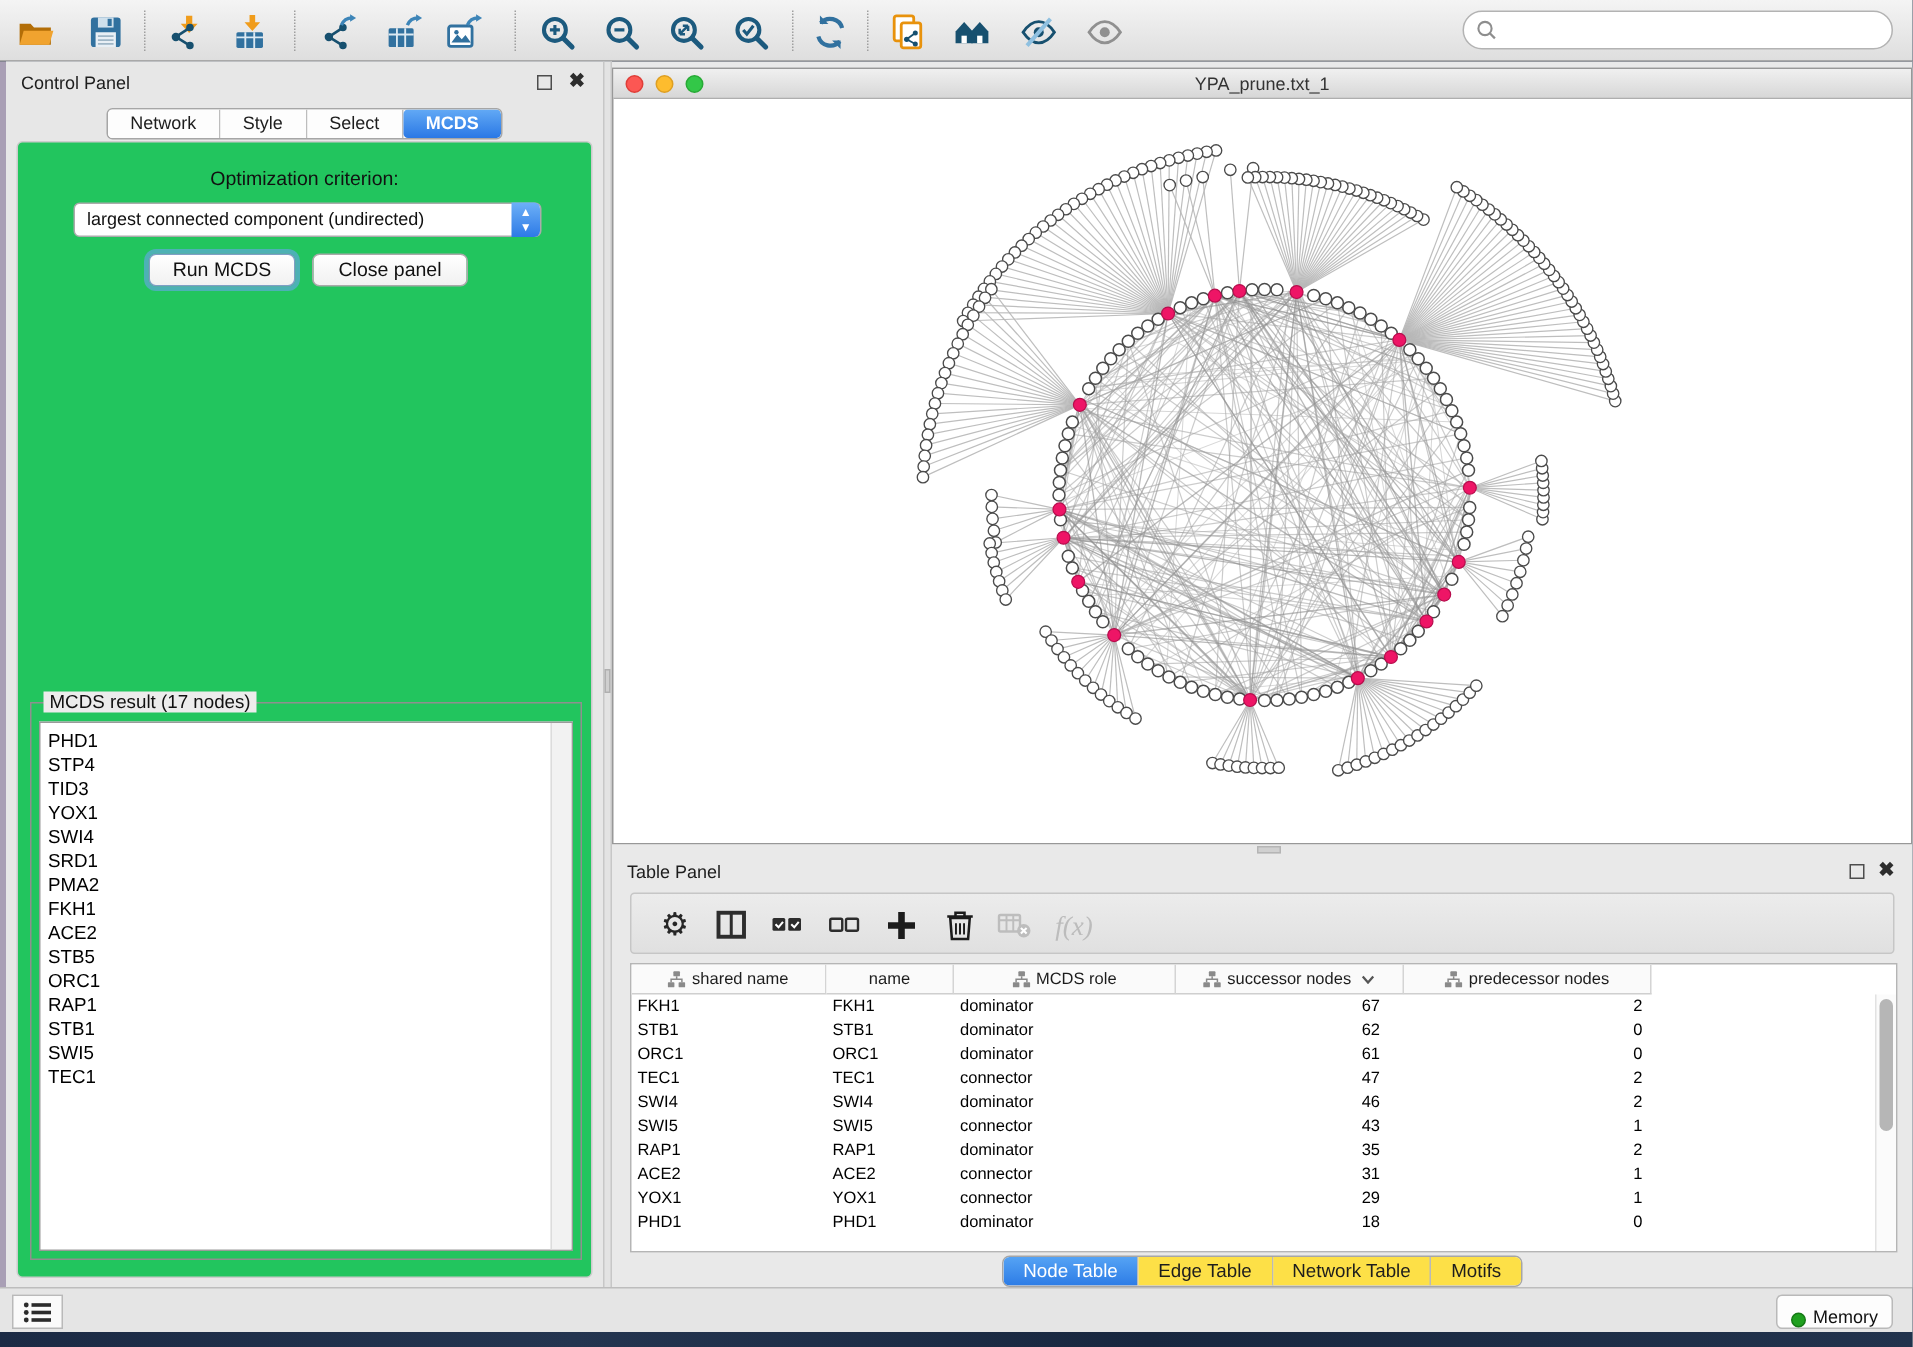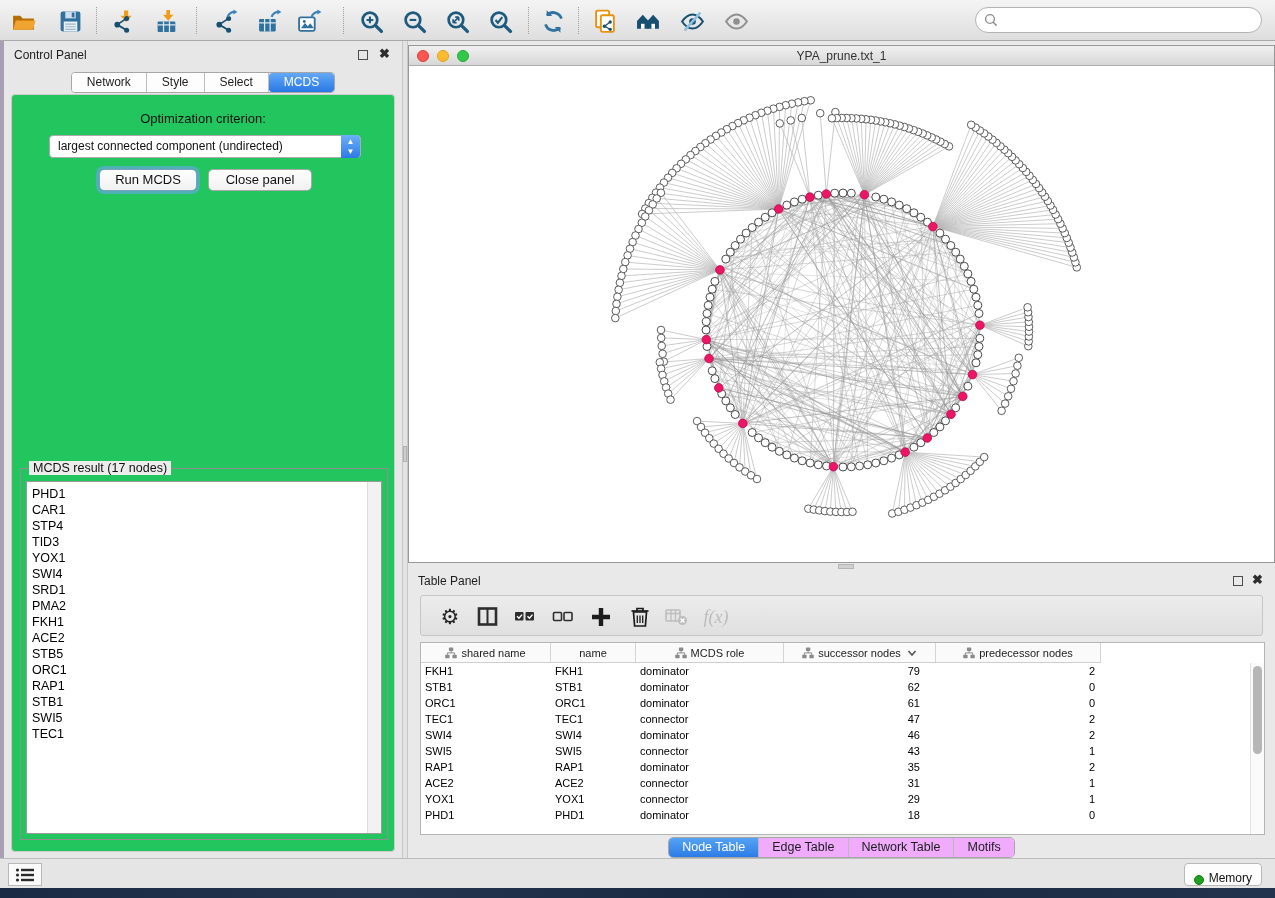--- a/index.html
+++ b/index.html
@@ -26,21 +26,21 @@
 
   
   #control-panel { left:4px; top:41px; width:398px; height:817px; background:#e7e7e7; }
   #cp-title { position:absolute; left:10px; top:7px; font-size:12px; color:#1d1d1d; }
   .win-float { position:absolute; top:9px; width:10px; height:10px; border:1.5px solid #4d4d4d; background:transparent; }
   .win-close { position:absolute; top:5px; font-size:13px; font-weight:bold; color:#2d2d2d; line-height:16px; }
   #cp-tabs { position:absolute; left:0; right:0; top:31px; display:flex; justify-content:center; }
   .tabgroup { display:flex; border:1px solid #a6a6a6; border-radius:4px; overflow:hidden; background:#fff; height:21px; }
   .tabgroup .tab { padding:0 15px; font-size:12px; line-height:19px; color:#1d1d1d; border-right:1px solid #bdbdbd; background:#fdfdfd; }
   .tabgroup .tab:last-child { border-right:none; }
-  .tabgroup .tab.active { background:linear-gradient(#62a9f5,#2a78e5); color:#fff; border-radius:3px; }
+  .tabgroup .tab.active { background:linear-gradient(#62a9f5,#2a78e5); color:#fff; border-radius:3px;font-weight:bold; }
   #cp-body { position:absolute; left:7px; top:53px; width:384px; height:758px;
     background:#22c55e; border:1px solid #cccccc; border-radius:4px; }
   #opt-label { position:absolute; left:0; right:0; top:16px; text-align:center; font-size:13px; color:#111; }
   #criterion { position:absolute; left:37px; top:40px; width:312px; height:23px; background:#fff;
     border:1px solid #ababab; border-radius:4px; font-size:12px; color:#111; line-height:21px; padding-left:8px; }
   #criterion .stepper { position:absolute; right:0; top:-1px; width:19px; height:23px; border-radius:0 4px 4px 0;
     background:linear-gradient(#6db0f7,#2d7ae6); color:#fff; font-size:8px; text-align:center; line-height:10px; padding-top:2px; }
   .btn { position:absolute; height:22px; background:linear-gradient(#ffffff,#f1f1f1); border:1px solid #a9a9a9;
     border-radius:5px; font-size:13px; color:#111; text-align:center; line-height:20px; }
   #run-btn { left:87px; top:74px; width:98px; box-shadow:0 0 0 3px rgba(106,164,240,.6); border-color:#7d9fc6; }
@@ -85,21 +85,21 @@
         display:flex; align-items:center; justify-content:center; font-size:11px; color:#1c1c1c; gap:4px; }
   .th .sort { margin-left:2px; }
   .trow { position:absolute; left:0; height:16px; display:flex; }
   .td { font-size:11px; color:#000; line-height:16px; padding:0 4px; white-space:nowrap; overflow:hidden; }
   .td.num-s { text-align:right; padding-right:16px; }
   .td.num-p { text-align:right; padding-right:6px; }
   #t-scroll { position:absolute; right:0; top:20px; bottom:0; width:14px; background:#fbfbfb; border-left:1px solid #e2e2e2; }
   #t-thumb { position:absolute; left:2px; top:3px; width:9px; height:88px; background:#b6b6b6; border-radius:5px; }
   #tp-tabs { position:absolute; left:0; right:0; top:267px; display:flex; justify-content:center; }
   .tabgroup2 { display:flex; border:1px solid #a6a6a6; border-radius:5px; overflow:hidden; background:#fff; height:21px; }
-  .tabgroup2 .tab { padding:0 13px; font-size:12.5px; line-height:19px; color:#1d1d1d; border-right:1px solid #b9b9b9; background:#f0abfc; }
+  .tabgroup2 .tab { padding:0 13px; font-size:12.5px; line-height:19px; color:#1d1d1d; border-right:1px solid #b9b9b9; background:#fde047; }
   .tabgroup2 .tab:last-child { border-right:none; }
   .tabgroup2 .tab.active { background:linear-gradient(#55a3f4,#2d7ce6); color:#fff; }
 
   
   #status-bar { left:0; top:858px; width:1275px; height:30px; background:#e5e5e5; border-top:1px solid #bdbdbd; }
   #list-btn { position:absolute; left:8px; top:4px; width:34px; height:23px; background:#fafafa; border:1px solid #b9b9b9; display:flex; align-items:center; justify-content:center; }
   #memory-btn { position:absolute; right:13px; top:4px; height:23px; background:#fdfdfd; border:1px solid #b9b9b9; border-radius:4px;
     display:flex; align-items:flex-end; gap:5px; padding:0 9px; font-size:12px; color:#111; }
   #memory-dot { width:10px; height:10px; border-radius:50%; background:#1fa01f; border:1px solid #157a15; }
 </style>
@@ -275,21 +275,20 @@
       <span class="stepper">▲<br>▼</span>
     </div>
     <div class="btn" id="run-btn">Run MCDS</div>
     <div class="btn" id="close-btn">Close panel</div>
     <div id="result-group">
       <div id="result-title">MCDS result (17 nodes)</div>
       <div id="result-list">
         <div class="pad"></div>
         <div id="result-items">
             <div class="mcds-item">PHD1</div>
-            <div class="mcds-item">CAR1</div>
             <div class="mcds-item">STP4</div>
             <div class="mcds-item">TID3</div>
             <div class="mcds-item">YOX1</div>
             <div class="mcds-item">SWI4</div>
             <div class="mcds-item">SRD1</div>
             <div class="mcds-item">PMA2</div>
             <div class="mcds-item">FKH1</div>
             <div class="mcds-item">ACE2</div>
             <div class="mcds-item">STB5</div>
             <div class="mcds-item">ORC1</div>
@@ -1240,21 +1239,21 @@
             <path d="M6.1 3.9v2M2.4 7.8V5.9h7.2v1.9" stroke="#8a8a8a" fill="none"></path>
           </svg>
           <span>predecessor nodes</span>
         </div>
       </div>
     <div id="tbody">
         <div class="trow" style="top: 20px;">
           <div class="td" style="width: 130px;">FKH1</div>
           <div class="td" style="width: 85px;">FKH1</div>
           <div class="td" style="width: 148px;">dominator</div>
-          <div class="td num-s" style="width: 152px;">79</div>
+          <div class="td num-s" style="width: 152px;">67</div>
           <div class="td num-p" style="width: 165px;">2</div>
         </div>
         <div class="trow" style="top: 36px;">
           <div class="td" style="width: 130px;">STB1</div>
           <div class="td" style="width: 85px;">STB1</div>
           <div class="td" style="width: 148px;">dominator</div>
           <div class="td num-s" style="width: 152px;">62</div>
           <div class="td num-p" style="width: 165px;">0</div>
         </div>
         <div class="trow" style="top: 52px;">

